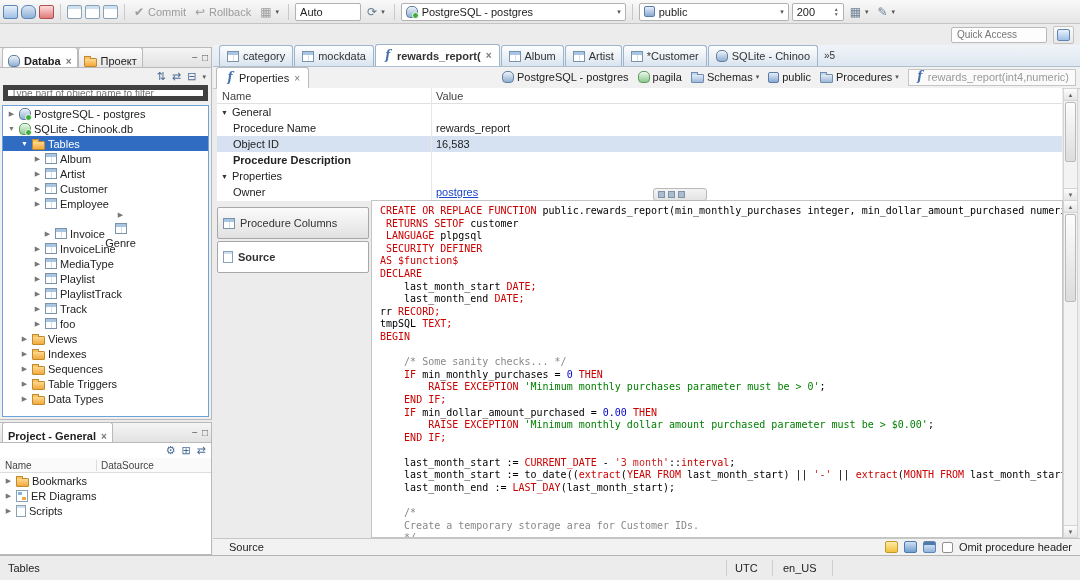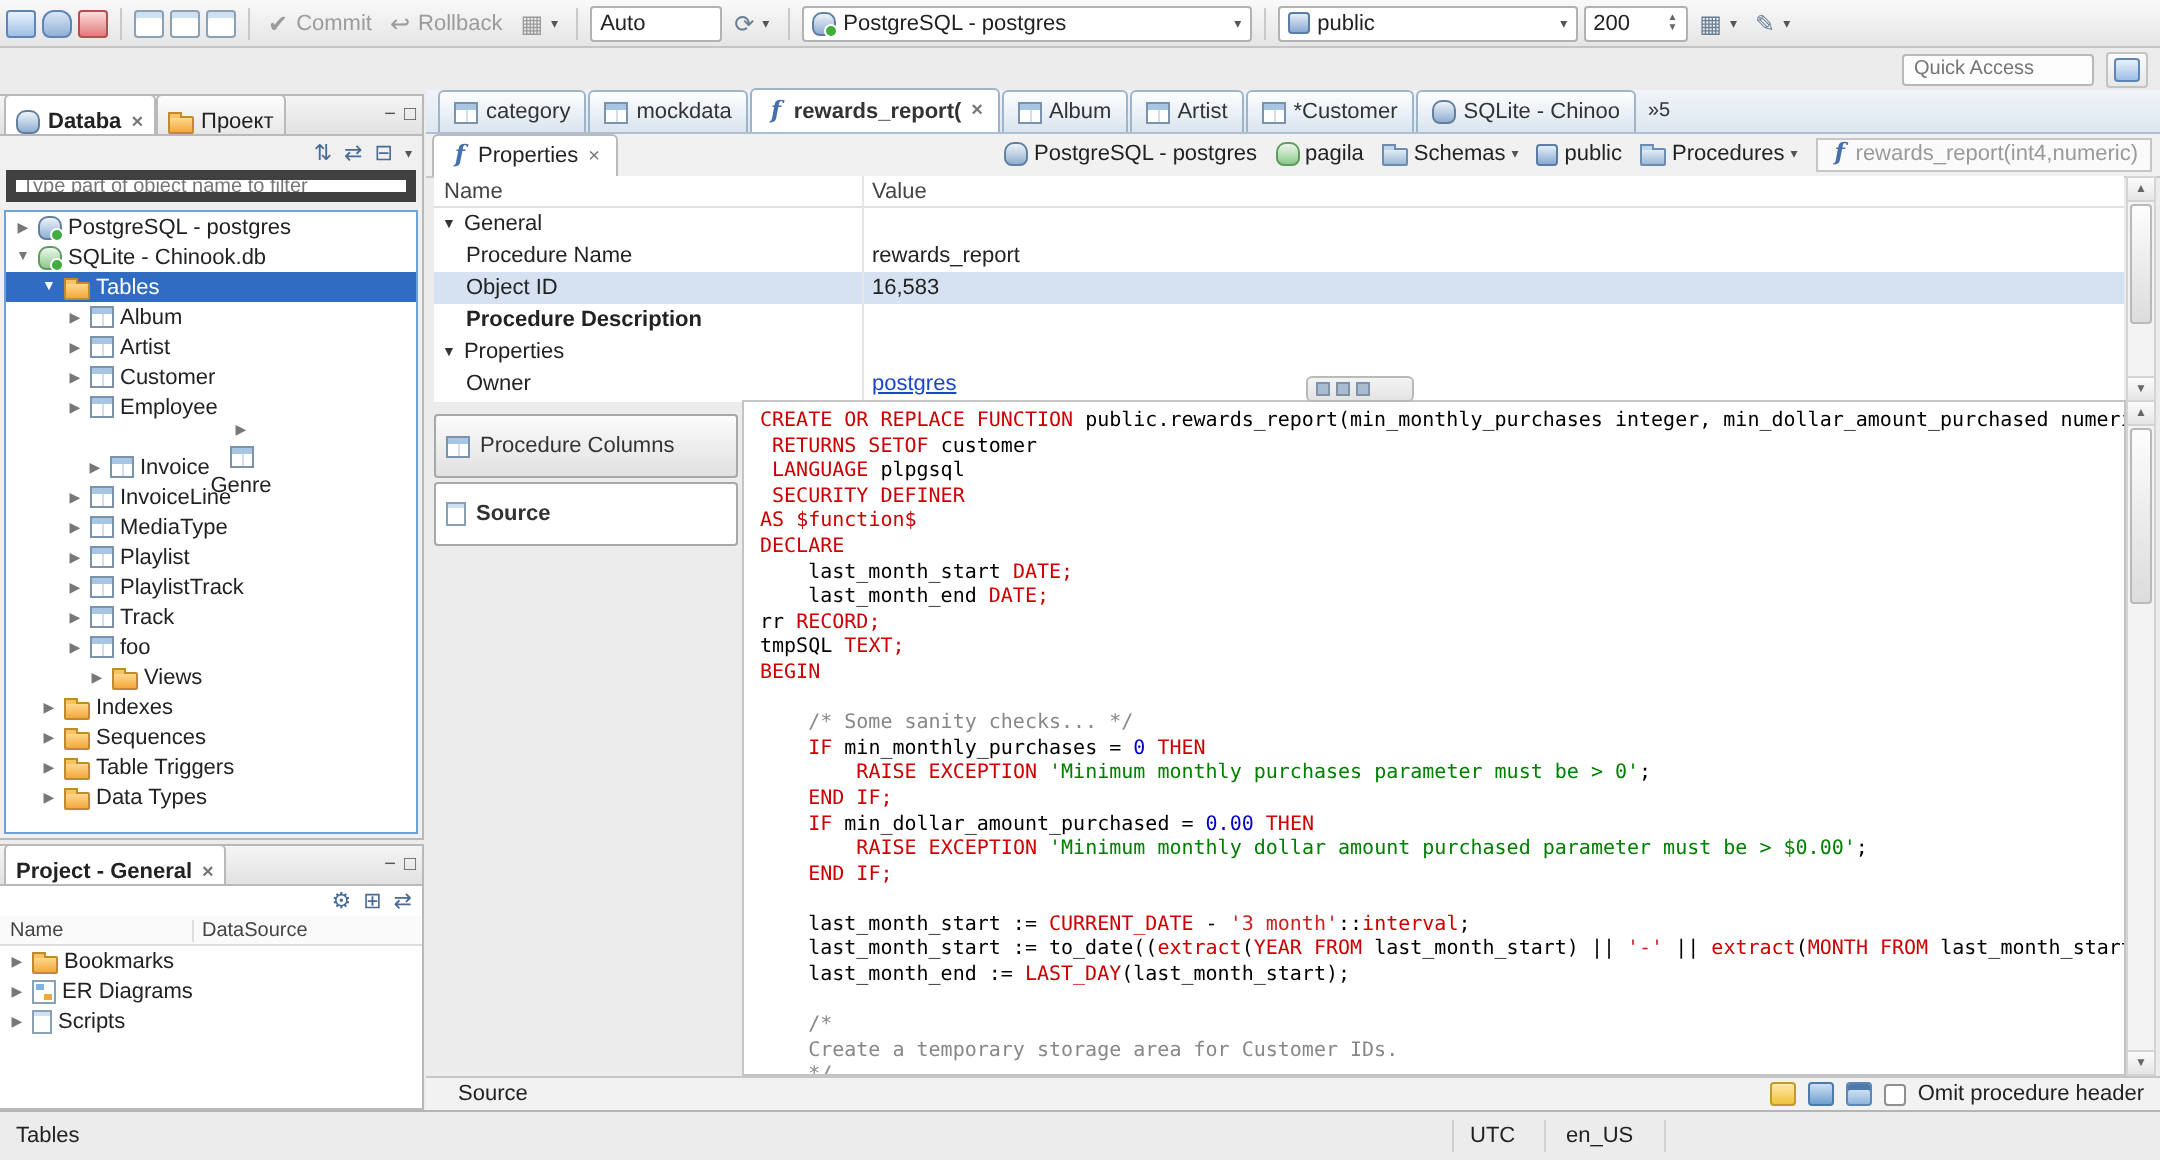--- a/index.html
+++ b/index.html
@@ -286,21 +286,21 @@
       <div class="trow" style="padding-left: 30px;">
         <span class="tarrow">▶</span>
         <span class="icn icn-table"></span>
         <span class="tlabel">Track</span>
       </div>
       <div class="trow" style="padding-left: 30px;">
         <span class="tarrow">▶</span>
         <span class="icn icn-table"></span>
         <span class="tlabel">foo</span>
       </div>
-      <div class="trow" style="padding-left: 17px; margin-left: 24px;">
+      <div class="trow" style="padding-left: 17px;">
         <span class="tarrow">▶</span>
         <span class="icn icn-folder"></span>
         <span class="tlabel">Views</span>
       </div>
       <div class="trow" style="padding-left: 17px;">
         <span class="tarrow">▶</span>
         <span class="icn icn-folder"></span>
         <span class="tlabel">Indexes</span>
       </div>
       <div class="trow" style="padding-left: 17px;">

